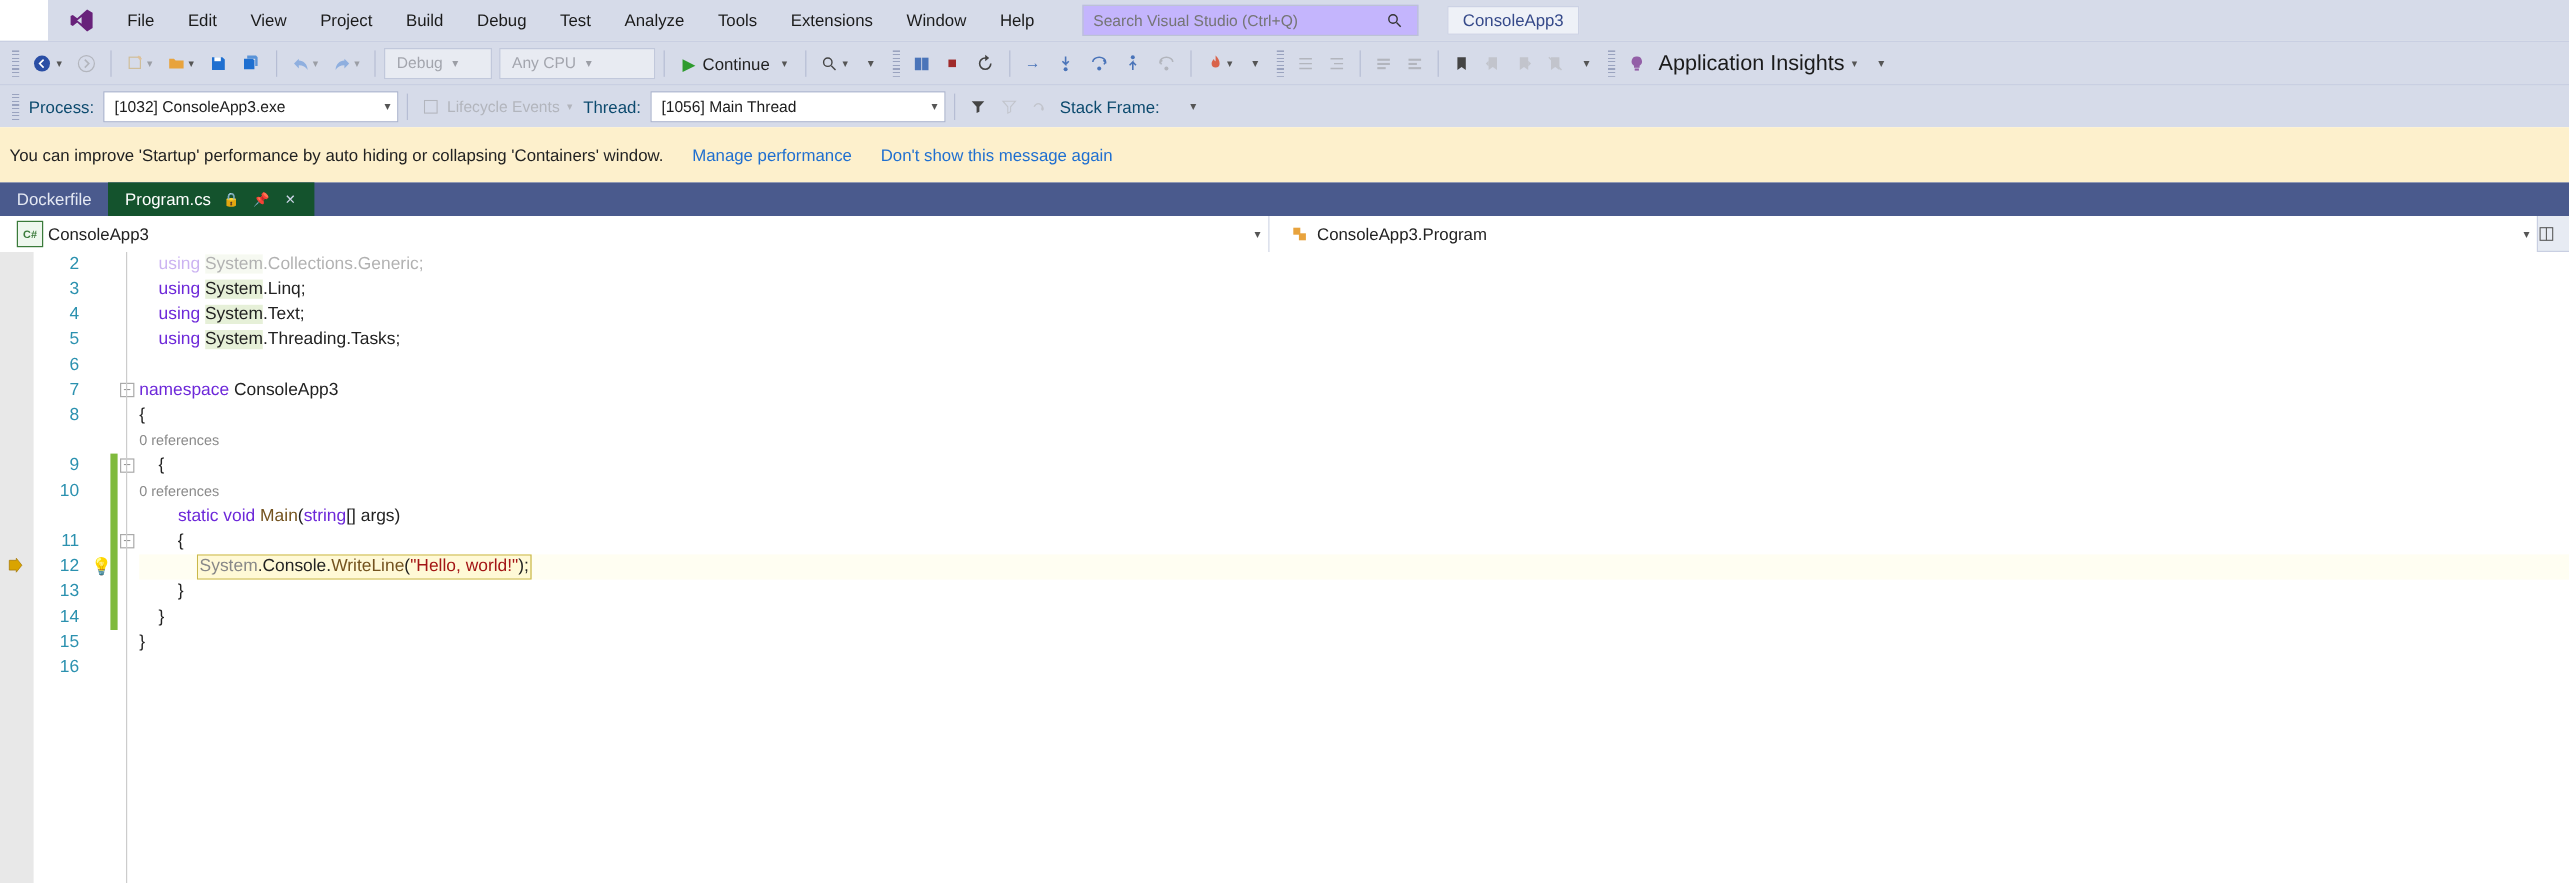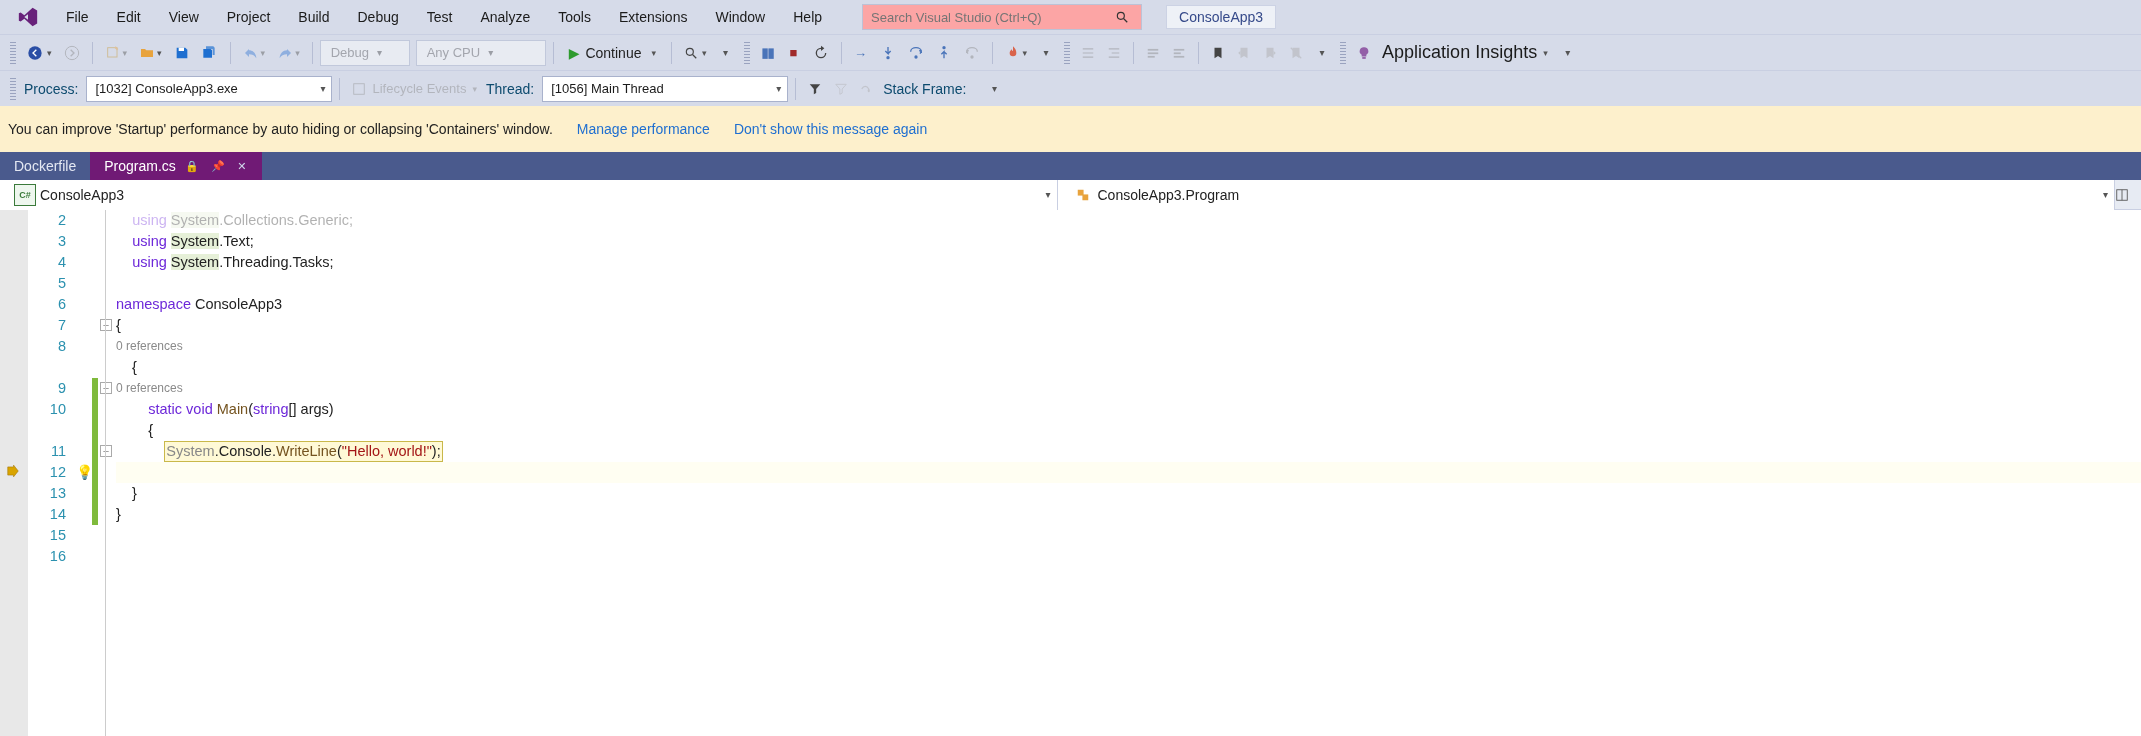--- a/index.html
+++ b/index.html
@@ -1,23 +1,23 @@
 <!DOCTYPE html>
 <html><head>
 <meta charset="utf-8">
 <style>
   * { box-sizing: border-box; margin: 0; padding: 0; font-family: "Segoe UI", Tahoma, sans-serif; }
   body { width: 2141px; height: 736px; background: #fff; font-size: 13px; color: #1b1b1b; overflow: hidden; }
 
   
-  .menubar { height: 34px; background: #d6dbe9; display: flex; align-items: center; padding: 0 6px; }
+  .menubar { height: 34px; background: #d6dbe9; display: flex; align-items: center; padding: 0 6px; margin-left: 40px; }
   .vs-logo { width: 28px; height: 28px; margin: 0 10px 0 8px; display:flex; align-items:center; justify-content:center; }
   .menu-items { display: flex; }
   .menu-items span { padding: 6px 14px; color: #1b1b1b; font-size: 14px; cursor: default; }
-  .search-wrap { margin-left: 26px; display:flex; align-items:center; border:1px solid #bcc2d6; background:#fca5a5; height:26px; width:280px;gap:45px; }
+  .search-wrap { margin-left: 26px; display:flex; align-items:center; border:1px solid #bcc2d6; background:#c4b5fd; height:26px; width:280px;gap:45px; }
   .search-wrap input { border:none; flex:1; padding:0 8px; font-size:13px; color:#666; background:transparent; outline:none; }
   .search-icon { width:26px; text-align:center; color:#333; }
   .solution-name { margin-left: 24px; background:#eef1f7; border:1px solid #ccd2e4; padding:3px 12px; font-size:14px; color:#364a8a; }
 
   
   .toolbar { background:#d6dbe9; display:flex; align-items:center; padding:2px 6px; height:36px; gap:2px; border-top:1px solid #c9cfe2; }
   .grip { width:6px; height:22px; background:repeating-linear-gradient(to bottom,#9aa3bf 0 1px,transparent 1px 3px); margin:0 4px; }
   .tbtn { height:26px; min-width:24px; padding:0 4px; display:flex; align-items:center; justify-content:center; gap:2px;  border:1px solid transparent; }
   .sep { width:1px; height:22px; background:#b6bdd4; margin:0 5px; }
   .dropdown { height:26px; border:1px solid #a9b2cc; background:#fff; display:flex; align-items:center; padding:0 6px 0 10px; font-size:13px; color:#666; }
@@ -31,21 +31,21 @@
   .combo { height:26px; border:1px solid #a9b2cc; background:#fff; display:flex; align-items:center; padding:0 20px 0 8px; position:relative; min-width:180px; }
   .combo::after { content:"▾"; position:absolute; right:6px; font-size:10px; color:#555; }
 
   
   .infobar { background:#fdf0cc; height:46px; display:flex; align-items:center; padding:0 8px; font-size:14px; gap:24px; }
   .infobar a { color:#1f6fd0; text-decoration:none; cursor:pointer; }
   .infobar .msg { color:#222; }
 
   
   .tabstrip { background:#4a5a8d; height:28px; display:flex; align-items:flex-end; }
-  .tab { height:28px; padding:0 14px; display:flex; align-items:center; gap:8px; font-size:14px; background:#701a75; color:#fff; }
+  .tab { height:28px; padding:0 14px; display:flex; align-items:center; gap:8px; font-size:14px; background:#14532d; color:#fff; }
   .tab.inactive { color:#e4e8f3; background:transparent; }
   .tab .mini { color:#cfd6ea; font-size:11px; padding:0 2px; }
 
   
   .navdrops { background:#e7ebf3; height:30px; display:flex; align-items:center; border-bottom:1px solid #c9cfe2; }
   .navdrops .combo { flex:1; border:none; border-right:1px solid #c9cfe2; background:#fff; height:30px; font-size:14px; color:#222; }
   .navdrops .iconbox { width:22px; height:22px; margin:0 4px 0 6px; display:inline-flex; align-items:center; justify-content:center; }
   .navtail { width:26px; text-align:center; color:#555; }
 
   
@@ -429,20 +429,21 @@
     <div class="fold" style="top:calc(5*21px + 4px)">−</div>
     <div class="fold" style="top:calc(8*21px + 4px)">−</div>
     <div class="fold" style="top:calc(11*21px + 4px)">−</div>
     <div style="position:absolute;left:7px;top:0;bottom:0;border-left:1px solid #ccc"></div>
   </div>
 
   <div class="code">
     <div class="hl-row" style="top:calc(12*21px)"></div>
 
     <div class="codeln" style="opacity:.35"><span>    </span><span class="kw">using </span><span class="dimkw">System</span><span>.Collections.Generic;</span></div>
+    <div class="codeln"><span>    </span><span class="kw">using </span><span class="dimkw">System</span><span>.Linq;</span></div>
     <div class="codeln"><span>    </span><span class="kw">using </span><span class="dimkw">System</span><span>.Text;</span></div>
     <div class="codeln"><span>    </span><span class="kw">using </span><span class="dimkw">System</span><span>.Threading.Tasks;</span></div>
     <div class="codeln"></div>
     <div class="codeln"><span class="kw">namespace </span><span class="ns">ConsoleApp3</span></div>
     <div class="codeln">{</div>
     <div class="codelens">        <span>0 references</span></div>
     <div class="codeln">    {</div>
     <div class="codelens">            <span>0 references</span></div>
     <div class="codeln"><span>        </span><span class="kw">static </span><span class="kw">void </span><span class="mtd">Main</span><span>(</span><span class="kw">string</span><span>[] args)</span></div>
     <div class="codeln">        {</div>

